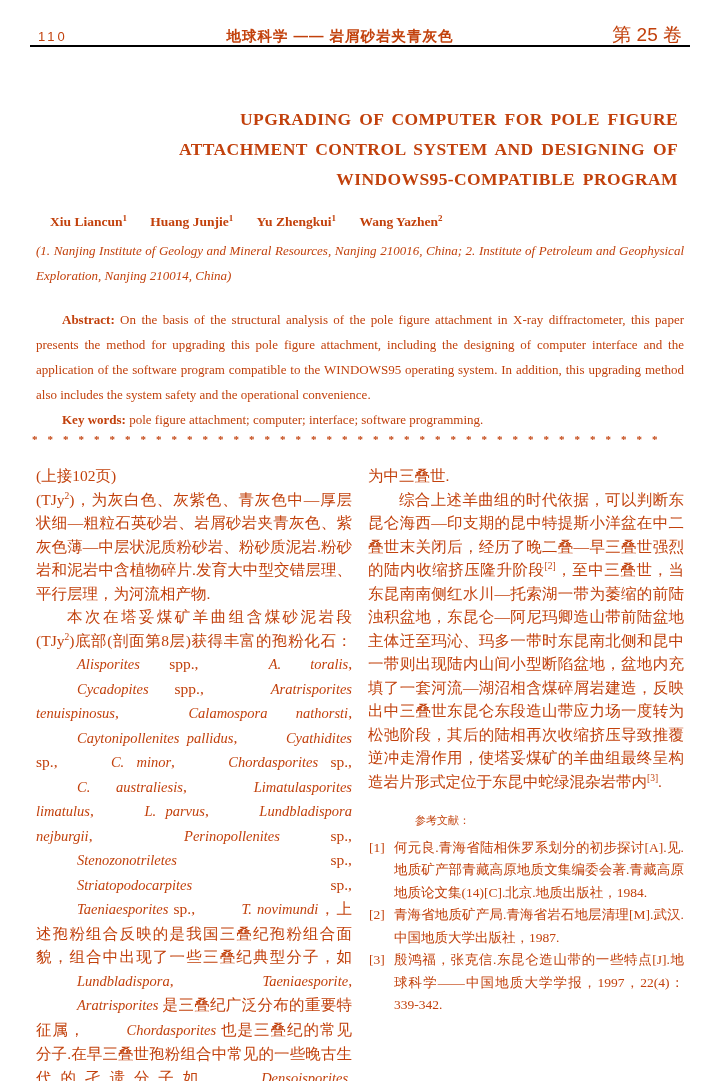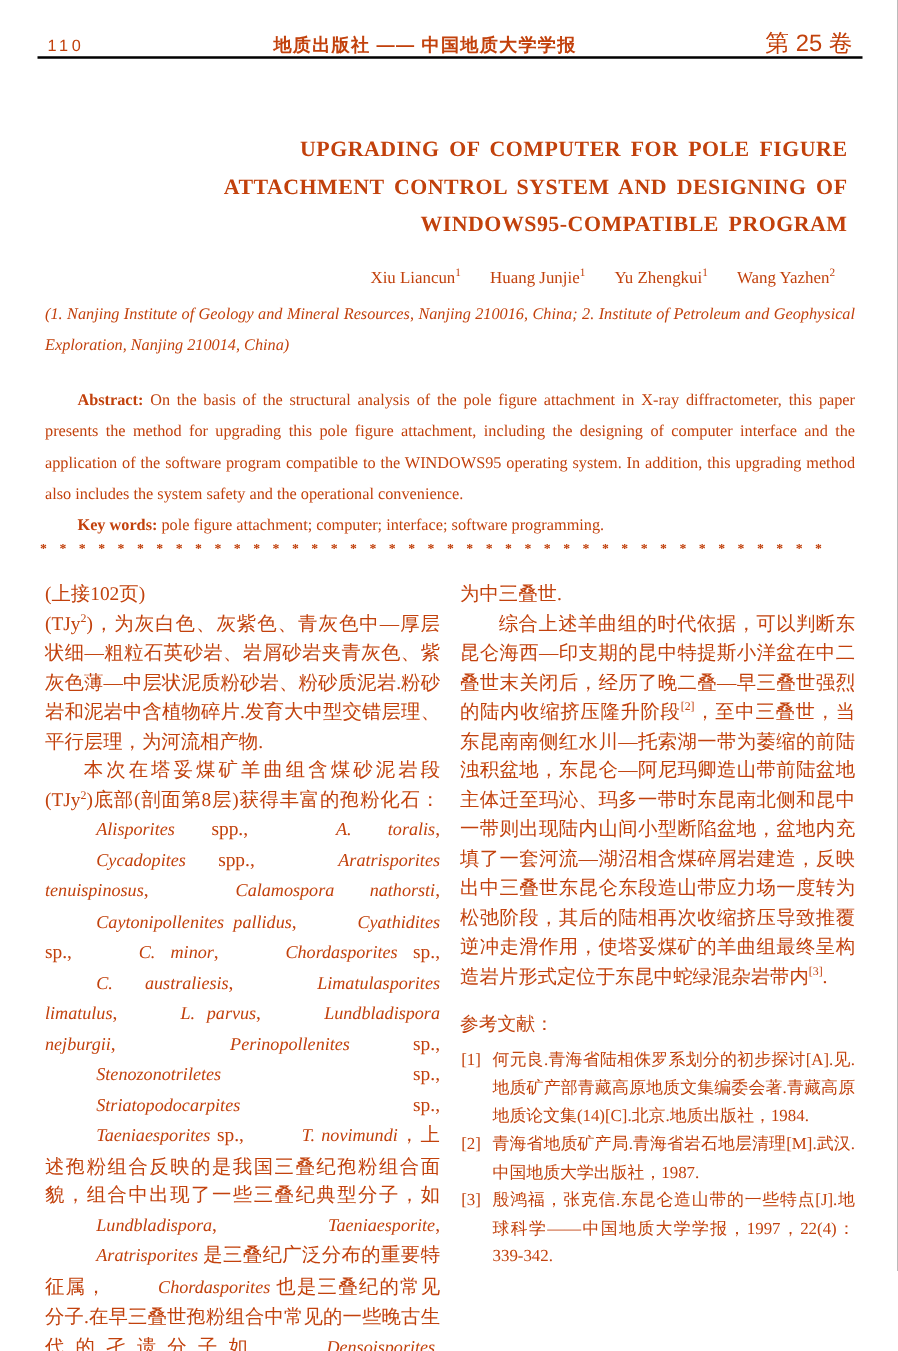--- a/index.html
+++ b/index.html
@@ -27,21 +27,21 @@
   }
   
   .title-block {
     position:absolute; top:104px; left:40px; width:638px;
     text-align:right; font-weight:bold;
     font-size:17.5px; line-height:30px; letter-spacing:0.4px; word-spacing:3px;
   }
   
   .authors {
     position:absolute; top:212px; left:40px; width:638px;
-    text-align:right; font-size:13.5px;
+    text-align:left; font-size:13.5px;font-weight:bold;
   }
   .author { margin:0 10px; white-space:nowrap; }
   .author sup { font-size:9px; }
   
   .affiliation {
     position:absolute; top:238px; left:36px; width:648px;
     font-style:italic; font-size:13px; line-height:25px;
     text-align:justify;
   }
   
@@ -61,35 +61,35 @@
   .columns {
     position:absolute; top:464px; left:36px; width:648px;
     display:flex; gap:16px;
   }
   .col { width:316px; font-size:15.5px; line-height:23.5px; text-align:justify; }
   .col p.indent { text-indent:2em;font-family:Liberation Serif, serif; }
   .lat-italic { font-style:italic; font-size:14.5px;margin-left:41px; }
   .col sup { font-size:9.5px; line-height:0; }
   
   .refs { margin-top:16px; }
-  .refs-heading { font-size:15px; margin-bottom:4px; }
+  .refs-heading { font-size:11px; margin-bottom:4px;margin-left:47px; }
   .ref-item {
     position:relative; padding-left:26px;
     font-size:13.5px; line-height:22.5px; text-align:justify;
   }
   .ref-marker { position:absolute; left:1px; top:0; }
 </style>
 </head>
 <body>
 
 <div class="page">
 
   <div class="running-head">
     <span class="page-num">110</span>
-    <span class="journal">地质出版社 —— 中国地质大学学报</span>
+    <span class="journal">地球科学 —— 岩屑砂岩夹青灰色</span>
     <span class="volume">第 25 卷</span>
   </div>
   <div class="head-rule"></div>
 
   <div class="title-block">
     <div>UPGRADING OF COMPUTER FOR POLE FIGURE</div>
     <div>ATTACHMENT CONTROL SYSTEM AND DESIGNING OF</div>
     <div>WINDOWS95-COMPATIBLE PROGRAM</div>
   </div>
 

